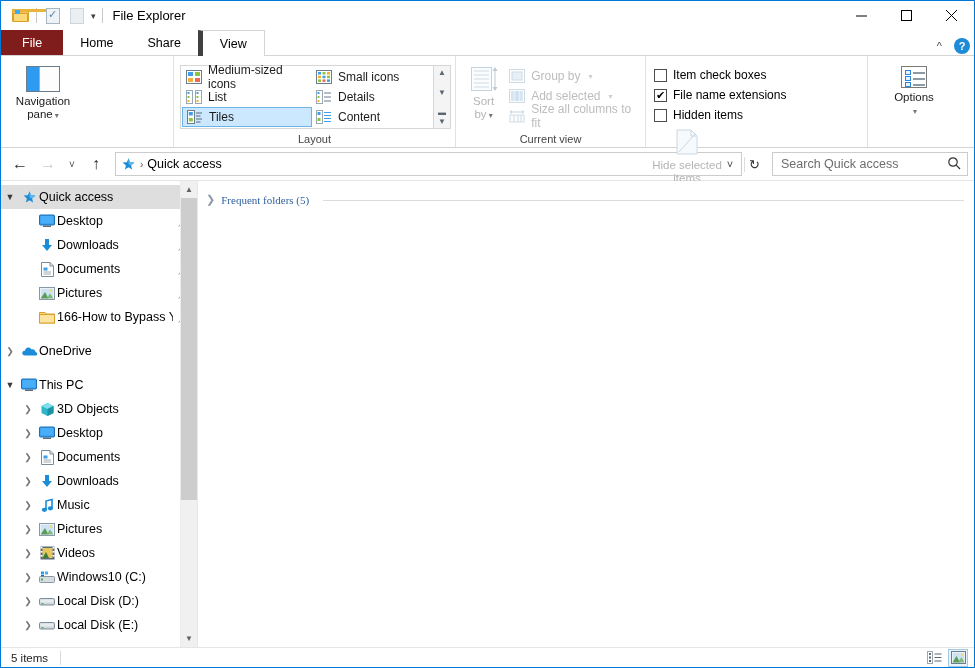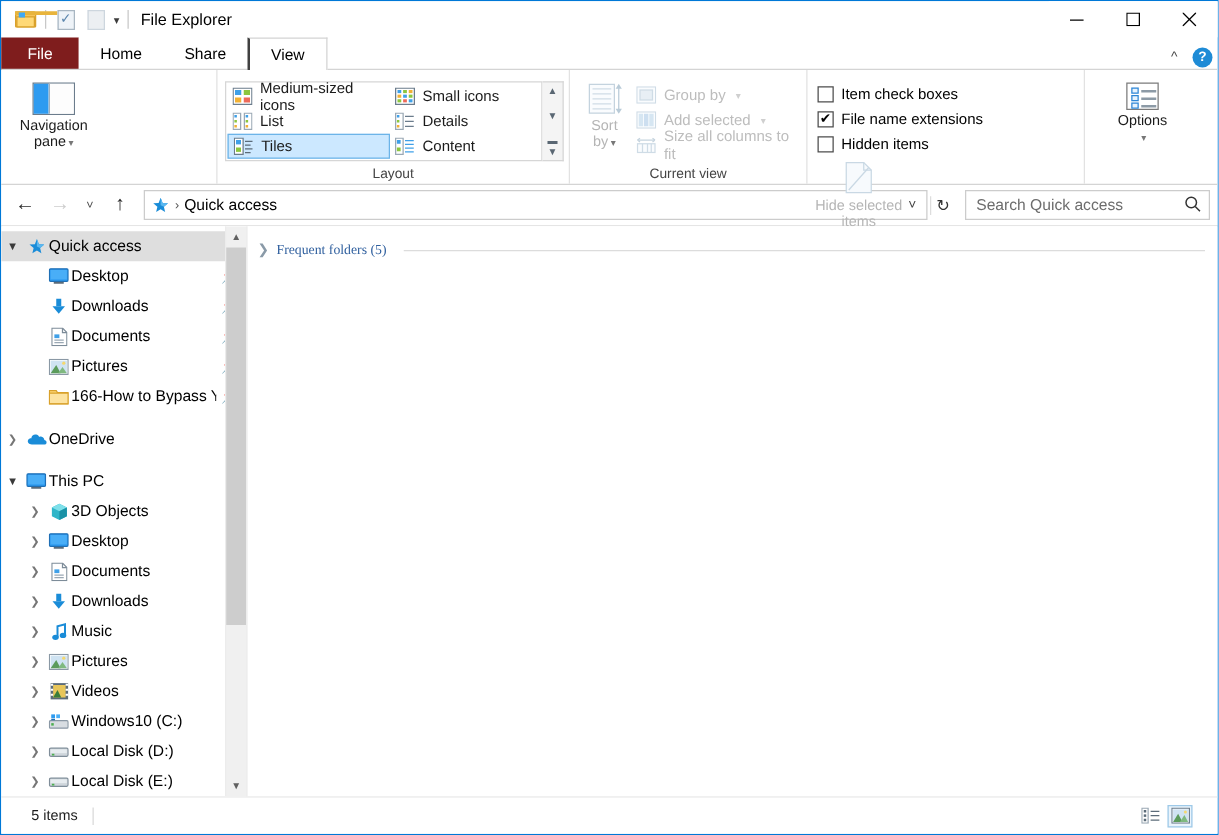--- a/index.html
+++ b/index.html
@@ -79,21 +79,21 @@
     background:#fff; position:relative;
   }
   .tab {
     height: 26px; padding: 0 17px; display:flex; align-items:center;
     font-size:12.5px; color:#000; background:#fff;
   }
   .tab.file {
     background:#7f1d1d; color:#fff; padding:0 21px; height:26px;margin-top:18px;
   }
   .tab.active {
-    background:#fff; border-left:2px solid #404040; border-right:1px solid #d4d4d4;
+    background:#fff; border-left:5px solid #404040; border-right:1px solid #d4d4d4;
     border-top:1px solid #d4d4d4;
   }
   .tabstrip .tabs-underline {
     position:absolute; left:0; right:0; bottom:0; height:1px; background:#d4d4d4;
   }
   .tab.active { position:relative; z-index:2; }
   .tab.active:after {
     content:""; position:absolute; left:0; right:0; bottom:-1px; height:1px; background:#fff;
   }
   .tabstrip .right-tools {
@@ -254,22 +254,22 @@
   }
   .grouphdr {
     display:flex; align-items:center; gap:6px; padding: 12px 10px 0 8px;
   }
   .grouphdr .gtw { font-size:11px; color:#8a9aa8; }
   .grouphdr .gtitle { font-size:11px; color:#2f5f9e;font-family:Liberation Serif, serif; }
   .grouphdr .gline { flex:1; height:1px; background:#dcdcdc; margin-left:8px; margin-top:2px; }
 
   
   .statusbar {
-    height: 30px; flex:none; display:flex; align-items:center;
-    border-top:1px solid #e5e5e5; background:#fff; padding: 0 20px;
+    height: 20px; flex:none; display:flex; align-items:center;
+    border-top:1px solid #e5e5e5; background:#fff; padding: 0 6px;
   }
   .status-text { font-size:11.5px; color:#1b1b1b; padding-left:4px; }
   .status-sep { width:1px; height:14px; background:#d9d9d9; margin-left:12px; }
   .view-toggles { margin-left:auto; display:flex; gap:4px; align-items:center; }
   .vtoggle { width:20px; height:18px; display:flex; align-items:center; justify-content:center; }
   .vtoggle.sel { border:1px solid #9ec9e8; background:#eaf4fc; }
 </style>
 </head>
 <body>
 

